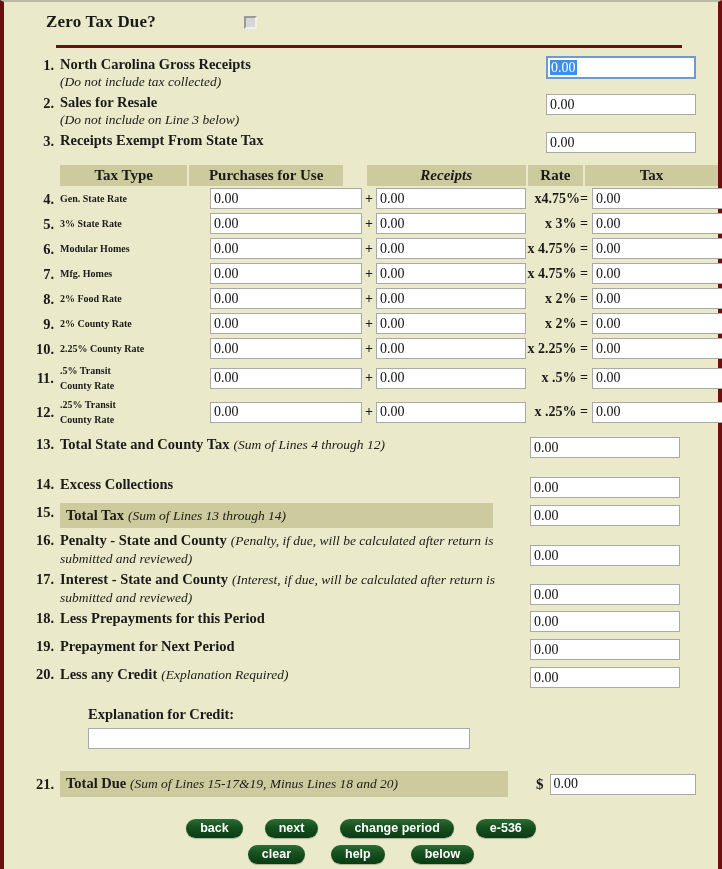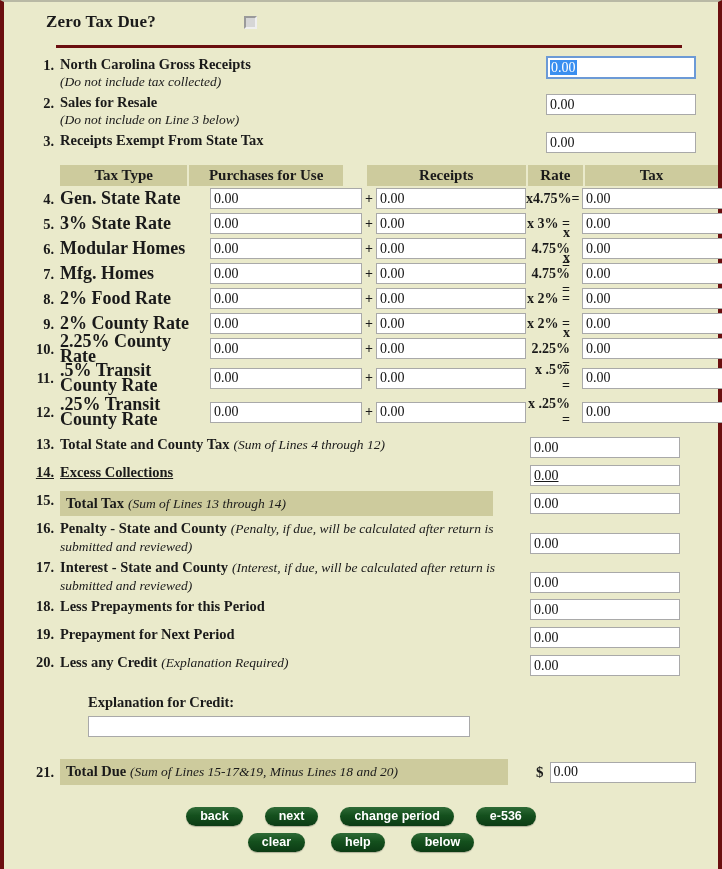--- a/index.html
+++ b/index.html
@@ -89,43 +89,43 @@
     align-items:stretch;
   }
   .th{
     background:#cdcb9d;
     font-size:15px;font-weight:bold;
     display:flex;align-items:center;justify-content:center;
     box-sizing:border-box;
   }
   .th.tt{width:138px;}
   .th.pu{width:166px;margin-left:2px;}
-  .th.rc{width:172px;margin-left:24px;}
+  .th.rc{width:172px;margin-left:24px;font-style:italic;}
   .th.rt{width:60px;margin-left:2px;}
   .th.tx{width:144px;margin-left:2px;}
 
   .trow{
     display:flex;align-items:center;
     padding-left:22px;
     height:25px;
   }
   .trow.tall{height:34px;}
   .tname{
     width:150px;flex:none;
-    font-size:18px;font-weight:bold;
+    font-size:10px;font-weight:bold;
     line-height:15px;
   }
   .inp-pu{width:152px;flex:none;}
   .plus{width:14px;flex:none;text-align:center;font-size:14px;font-weight:bold;}
   .inp-rc{width:150px;flex:none;}
   .rate{
-    width:56px;flex:none;
+    width:66px;flex:none;
     text-align:right;
     font-size:14px;font-weight:bold;
-    padding-right:12px;
+    padding-right:4px;
     box-sizing:border-box;
   }
   .inp-tx{width:146px;flex:none;}
 
   
   .sline{
     display:flex;align-items:flex-start;
     padding-left:22px;
     min-height:25px;
   }
@@ -306,21 +306,21 @@
   </div>
 
   <div id="summary-lines" style="margin-top:6px;">
       <div class="sline" style="margin-top: 3px;">
         <span class="num">13.</span>
         <div class="textcol"><span class="plain"><span class="lbl">Total State and County Tax</span> <span class="sub">(Sum of Lines 4 through 12)</span></span></div>
         <div class="right">
           <input type="text" value="0.00" style="width: 150px; margin-top: 2px;">
         </div>
       </div>
-      <div class="sline" style="margin-top: 3px; text-decoration: underline;">
+      <div class="sline" style="margin-top: 15px;">
         <span class="num">14.</span>
         <div class="textcol"><span class="plain"><span class="lbl">Excess Collections</span></span></div>
         <div class="right">
           <input type="text" value="0.00" style="width: 150px; margin-top: 2px;">
         </div>
       </div>
       <div class="sline" style="margin-top: 3px;">
         <span class="num">15.</span>
         <div class="textcol"><span class="band" style="width: 433px; font-family: Liberation Serif, serif;"><span class="lbl">Total Tax</span> <span class="sub">(Sum of Lines 13 through 14)</span></span></div>
         <div class="right">

